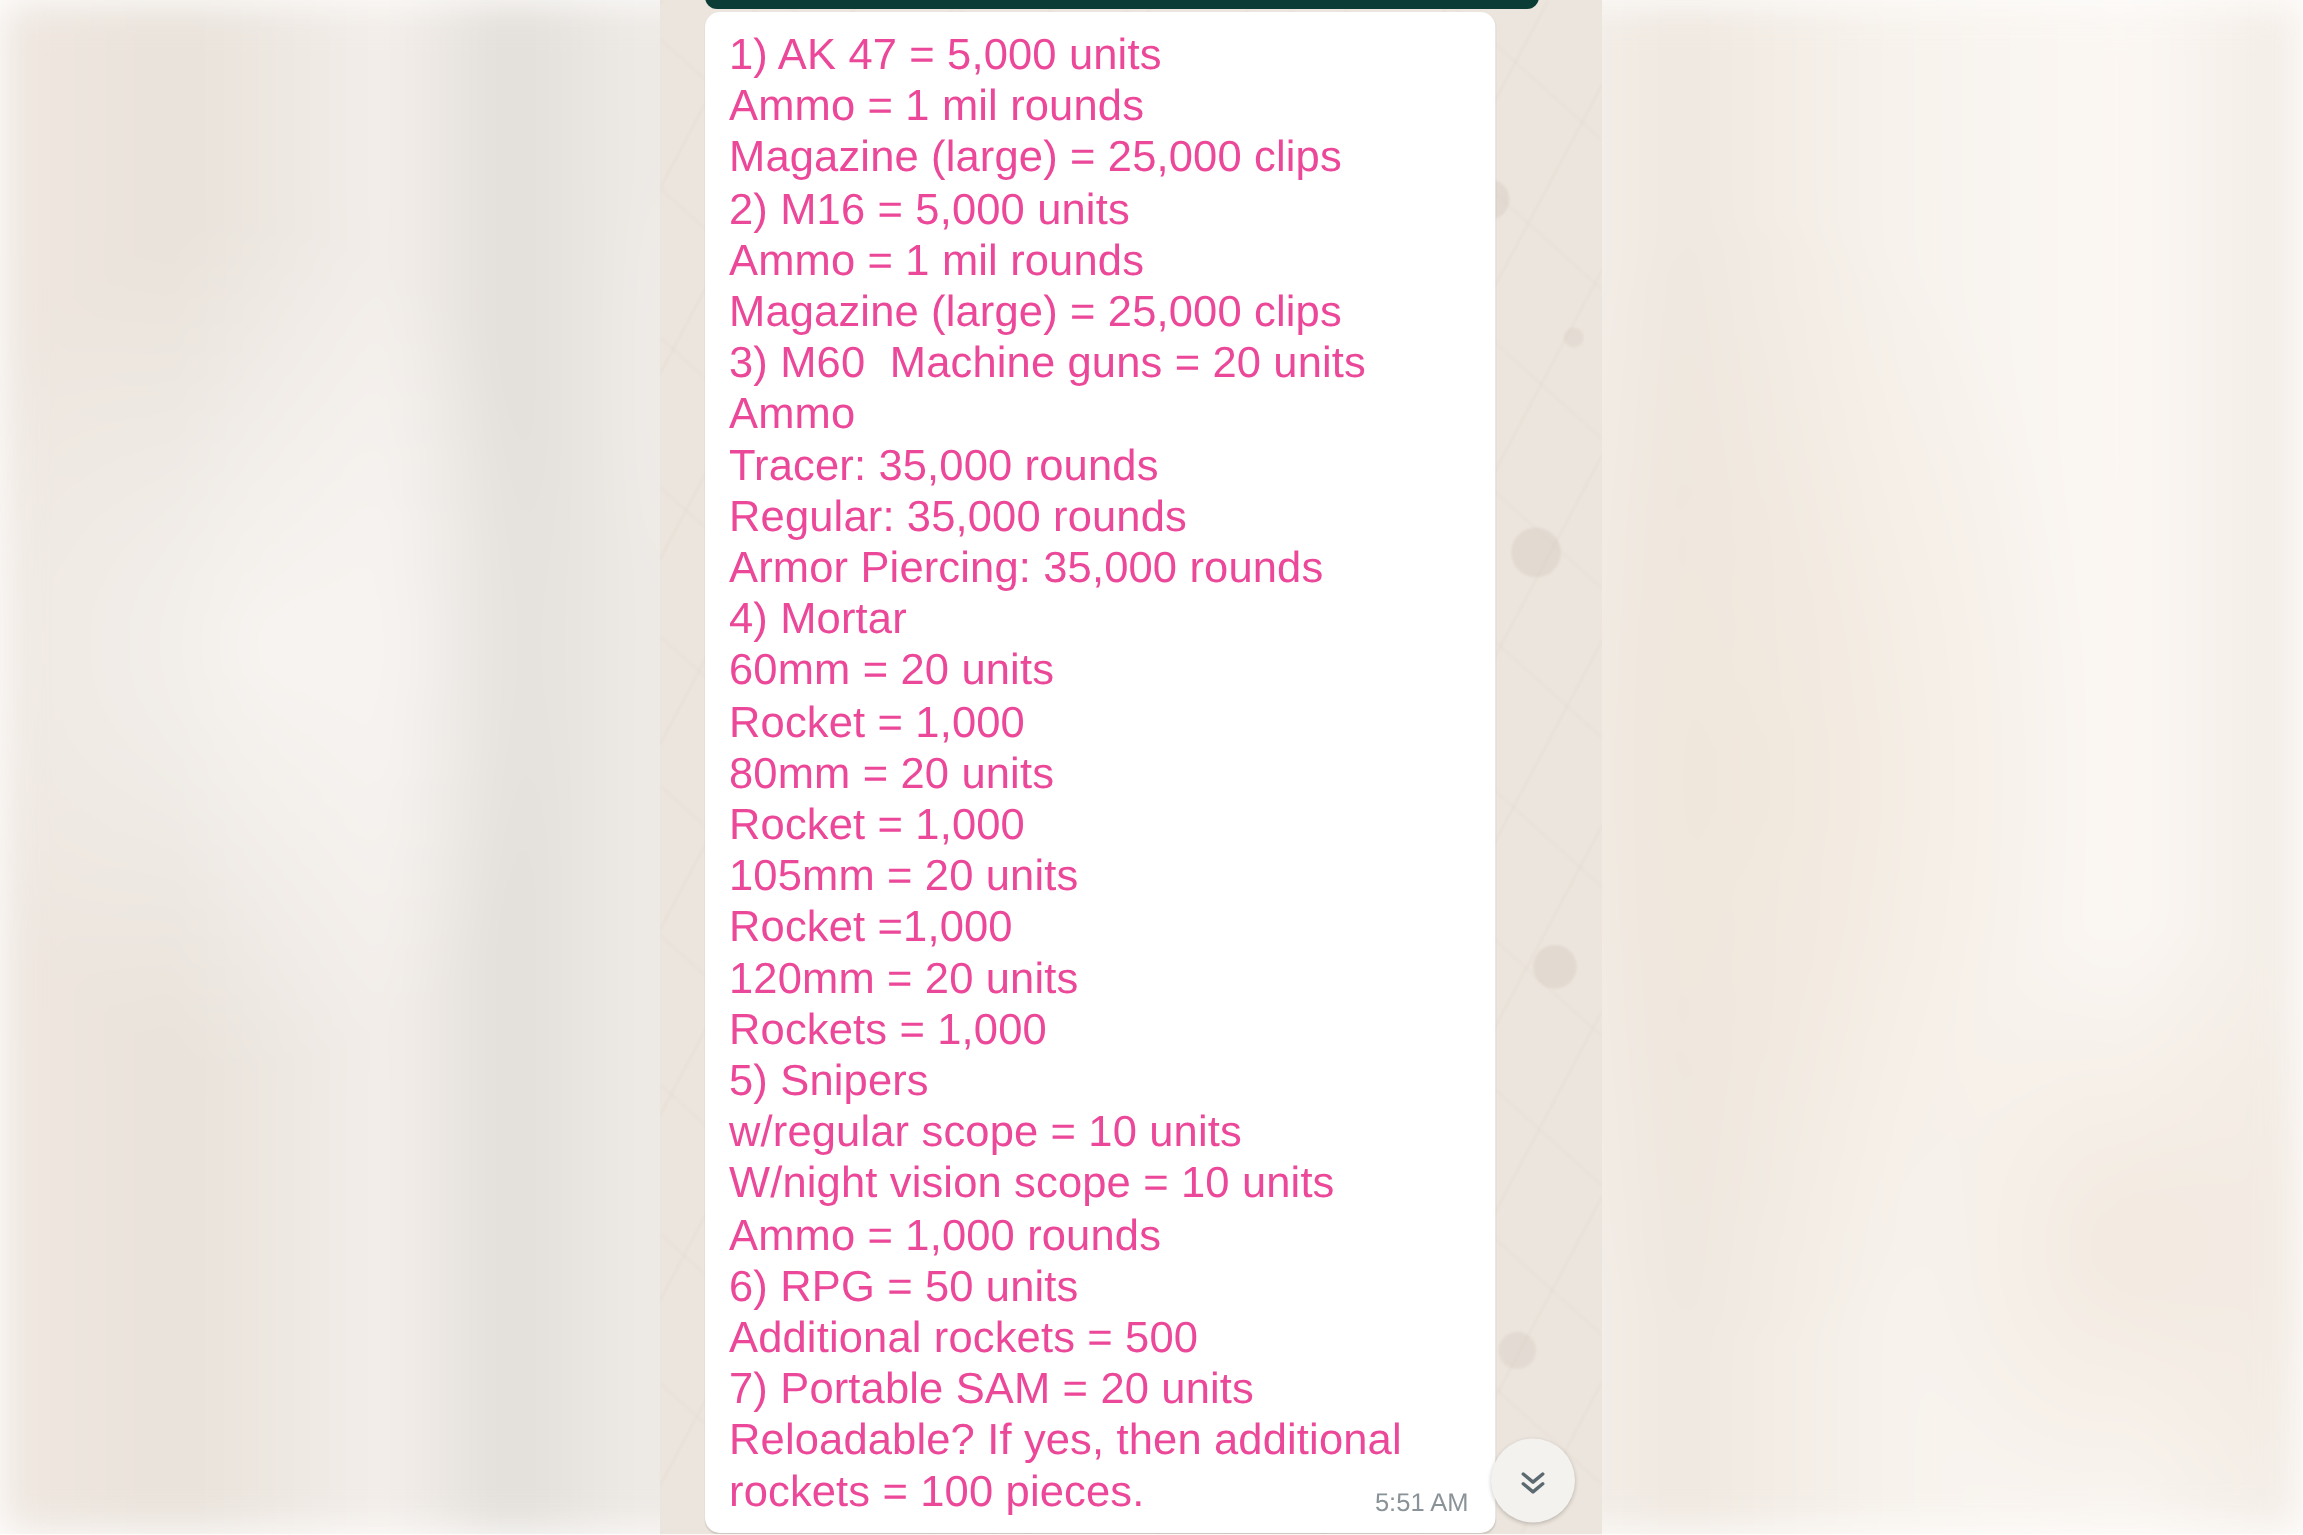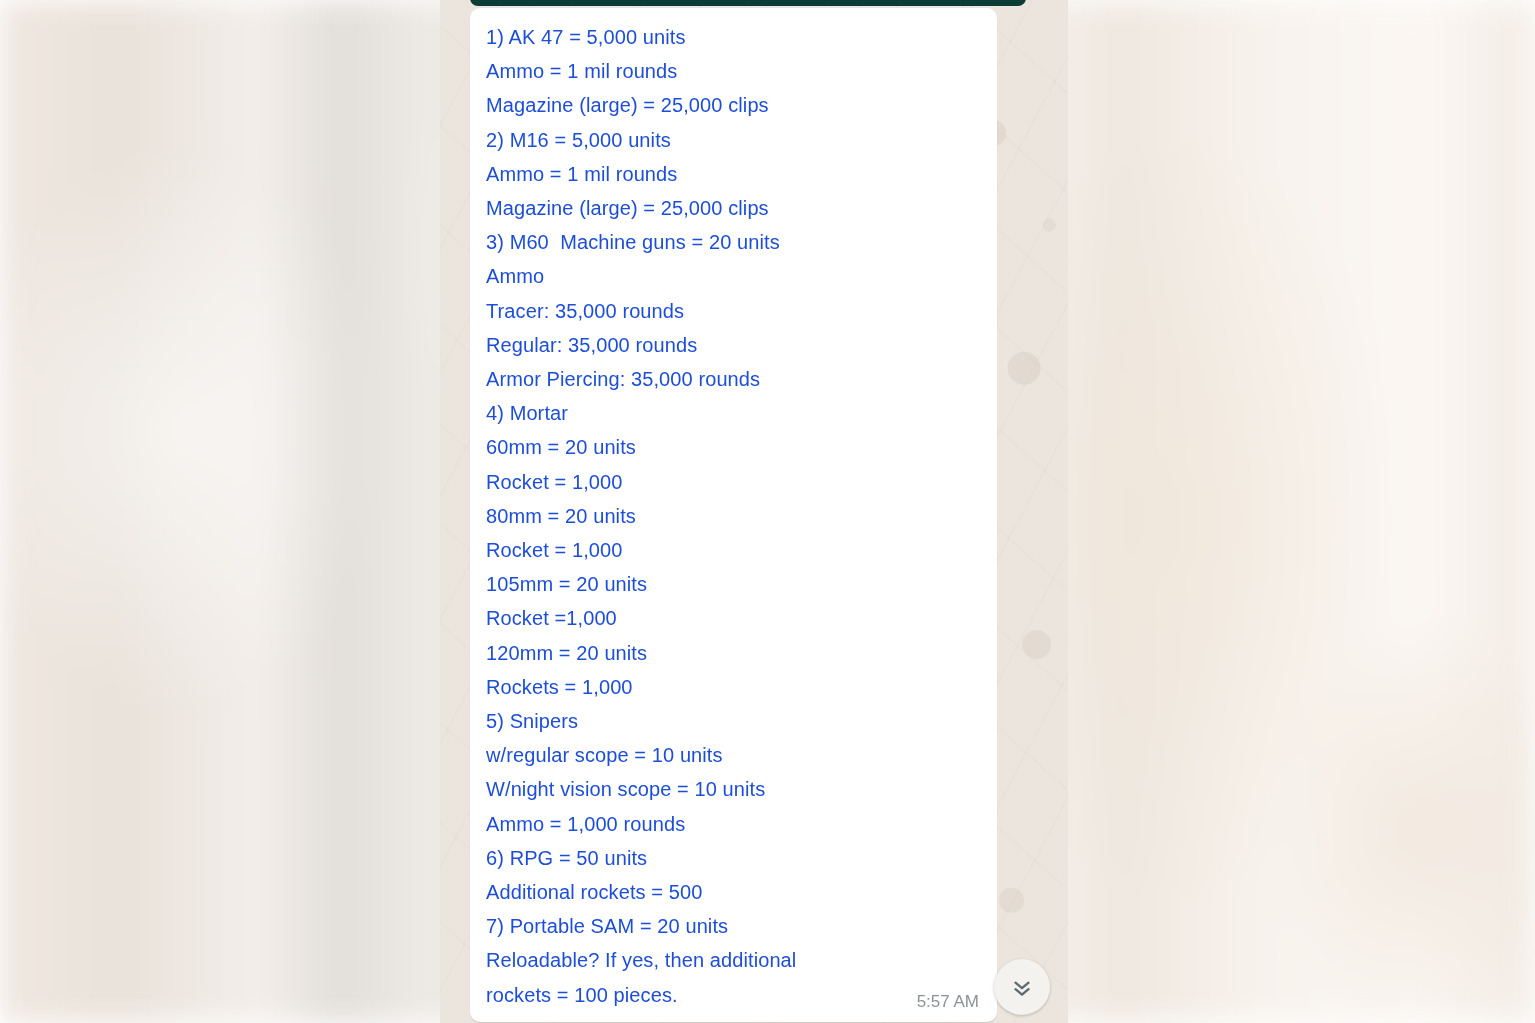--- a/index.html
+++ b/index.html
@@ -107,22 +107,22 @@
     top: 8px;
     width: 527px;
     min-height: 1000px;
     background: #ffffff;
     border-radius: 10px;
     box-shadow: 0 1px 1px rgba(0,0,0,0.13);
     padding: 12px 16px 10px 16px;
     box-sizing: border-box;
   }
   .msg-text {
-    color: #1d4ed8;
-    font-size: 20px;
+    color: #ec4899;
+    font-size: 29px;
     line-height: 34.2px;
     letter-spacing: 0.1px;
     white-space: pre-wrap;
     word-wrap: break-word;
     font-family: "Liberation Sans", sans-serif;
   }
   .meta {
     position: absolute;
     right: 18px;
     bottom: 10px;
@@ -186,21 +186,21 @@
 Rockets = 1,000
 5) Snipers
 w/regular scope = 10 units
 W/night vision scope = 10 units
 Ammo = 1,000 rounds
 6) RPG = 50 units
 Additional rockets = 500
 7) Portable SAM = 20 units
 Reloadable? If yes, then additional
 rockets = 100 pieces.</div>
-      <div class="meta">5:57 AM</div>
+      <div class="meta">5:51 AM</div>
     </div>
 
     <button class="fab">
       <span>
         <svg width="26" height="26" viewBox="0 0 24 24" aria-hidden="true">
           <path d="M6 8l6 5 6-5" fill="none" stroke="#5b6a70" stroke-width="2.1" stroke-linecap="round" stroke-linejoin="round"></path>
           <path d="M6 14l6 5 6-5" fill="none" stroke="#5b6a70" stroke-width="2.1" stroke-linecap="round" stroke-linejoin="round"></path>
         </svg>
       </span>
     </button>

